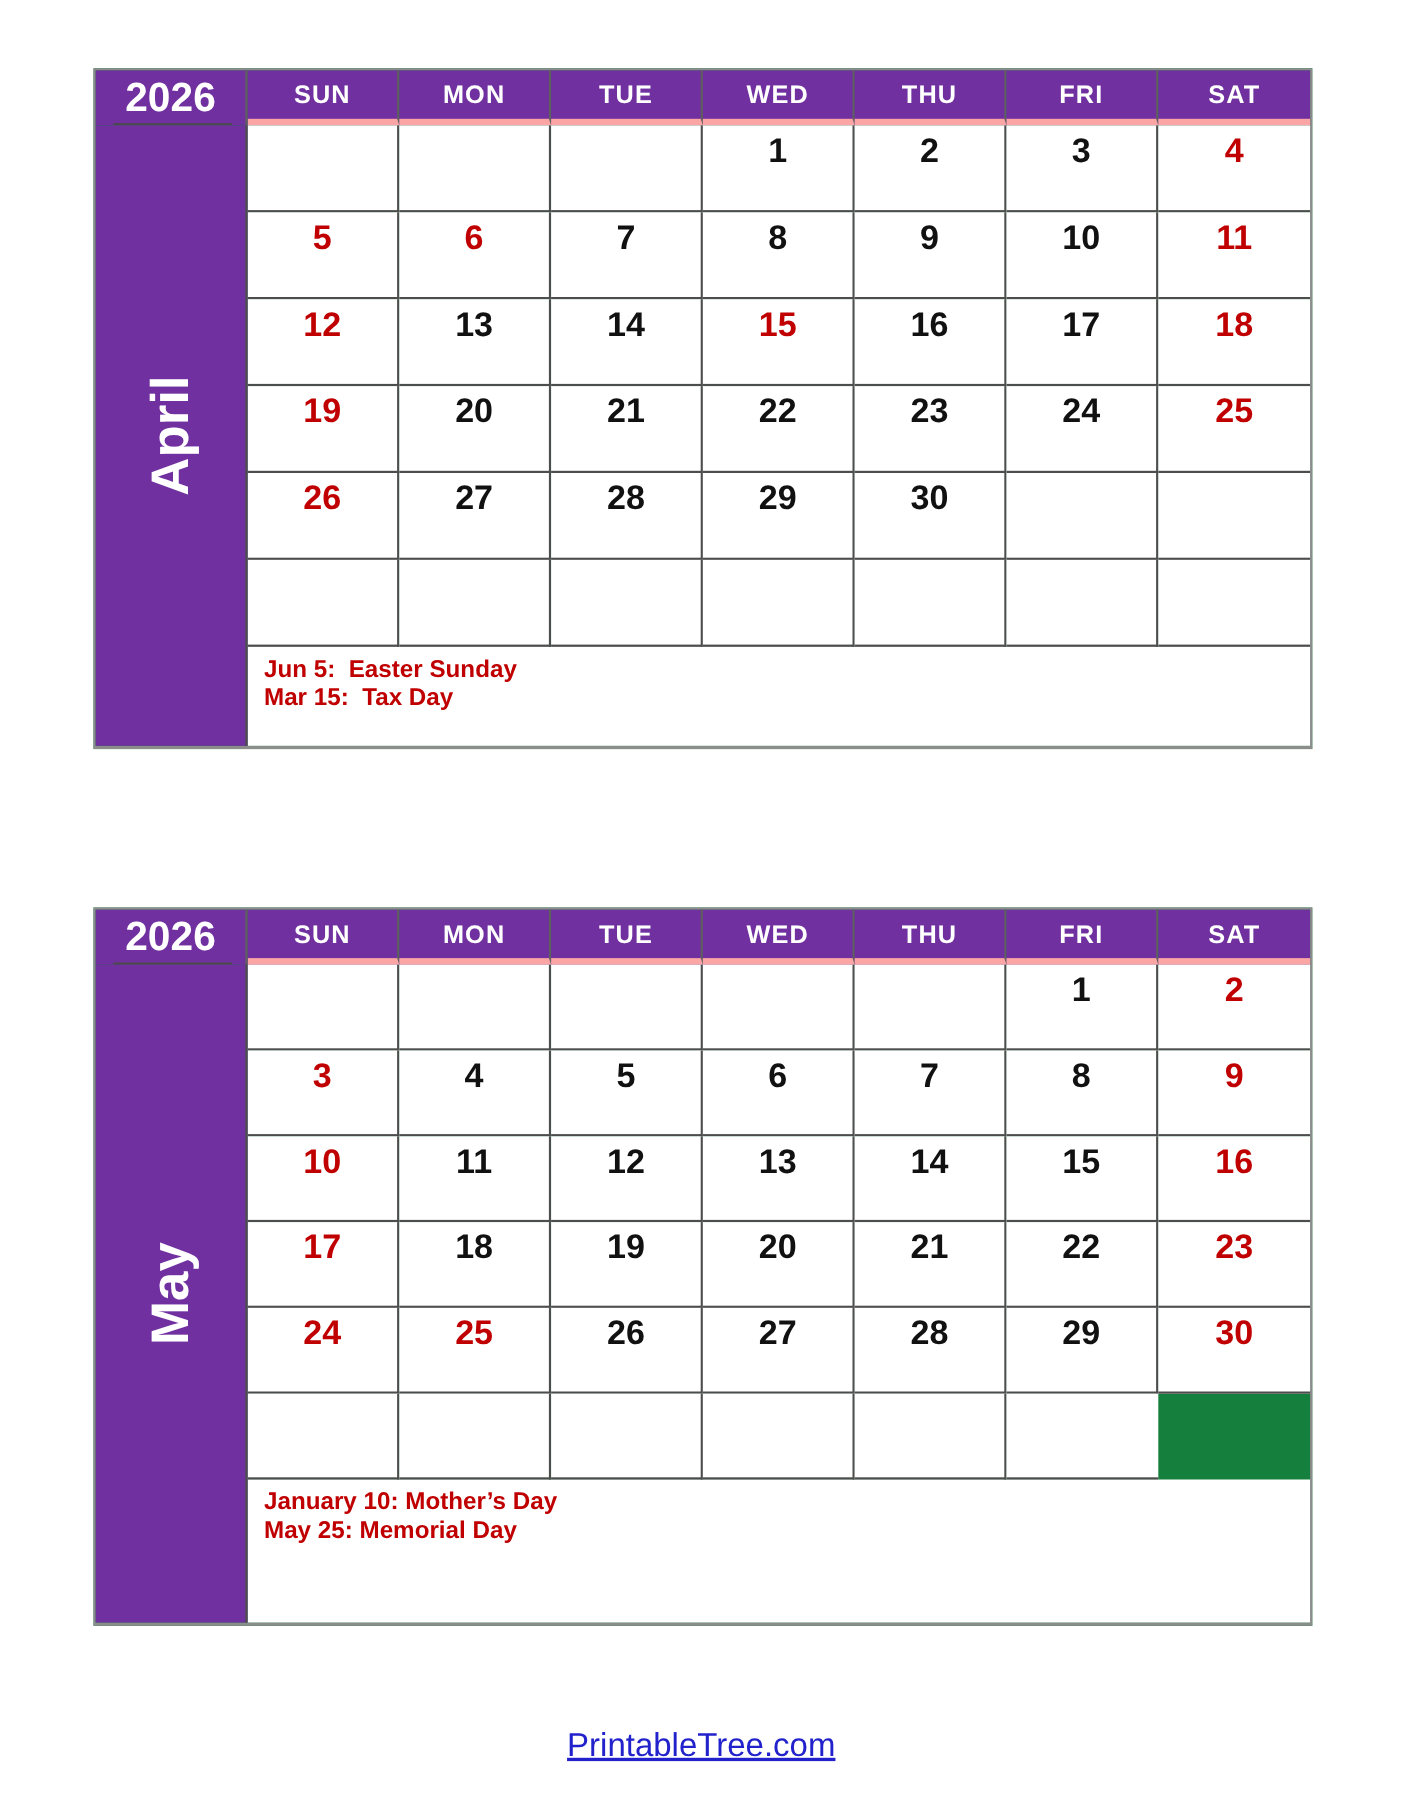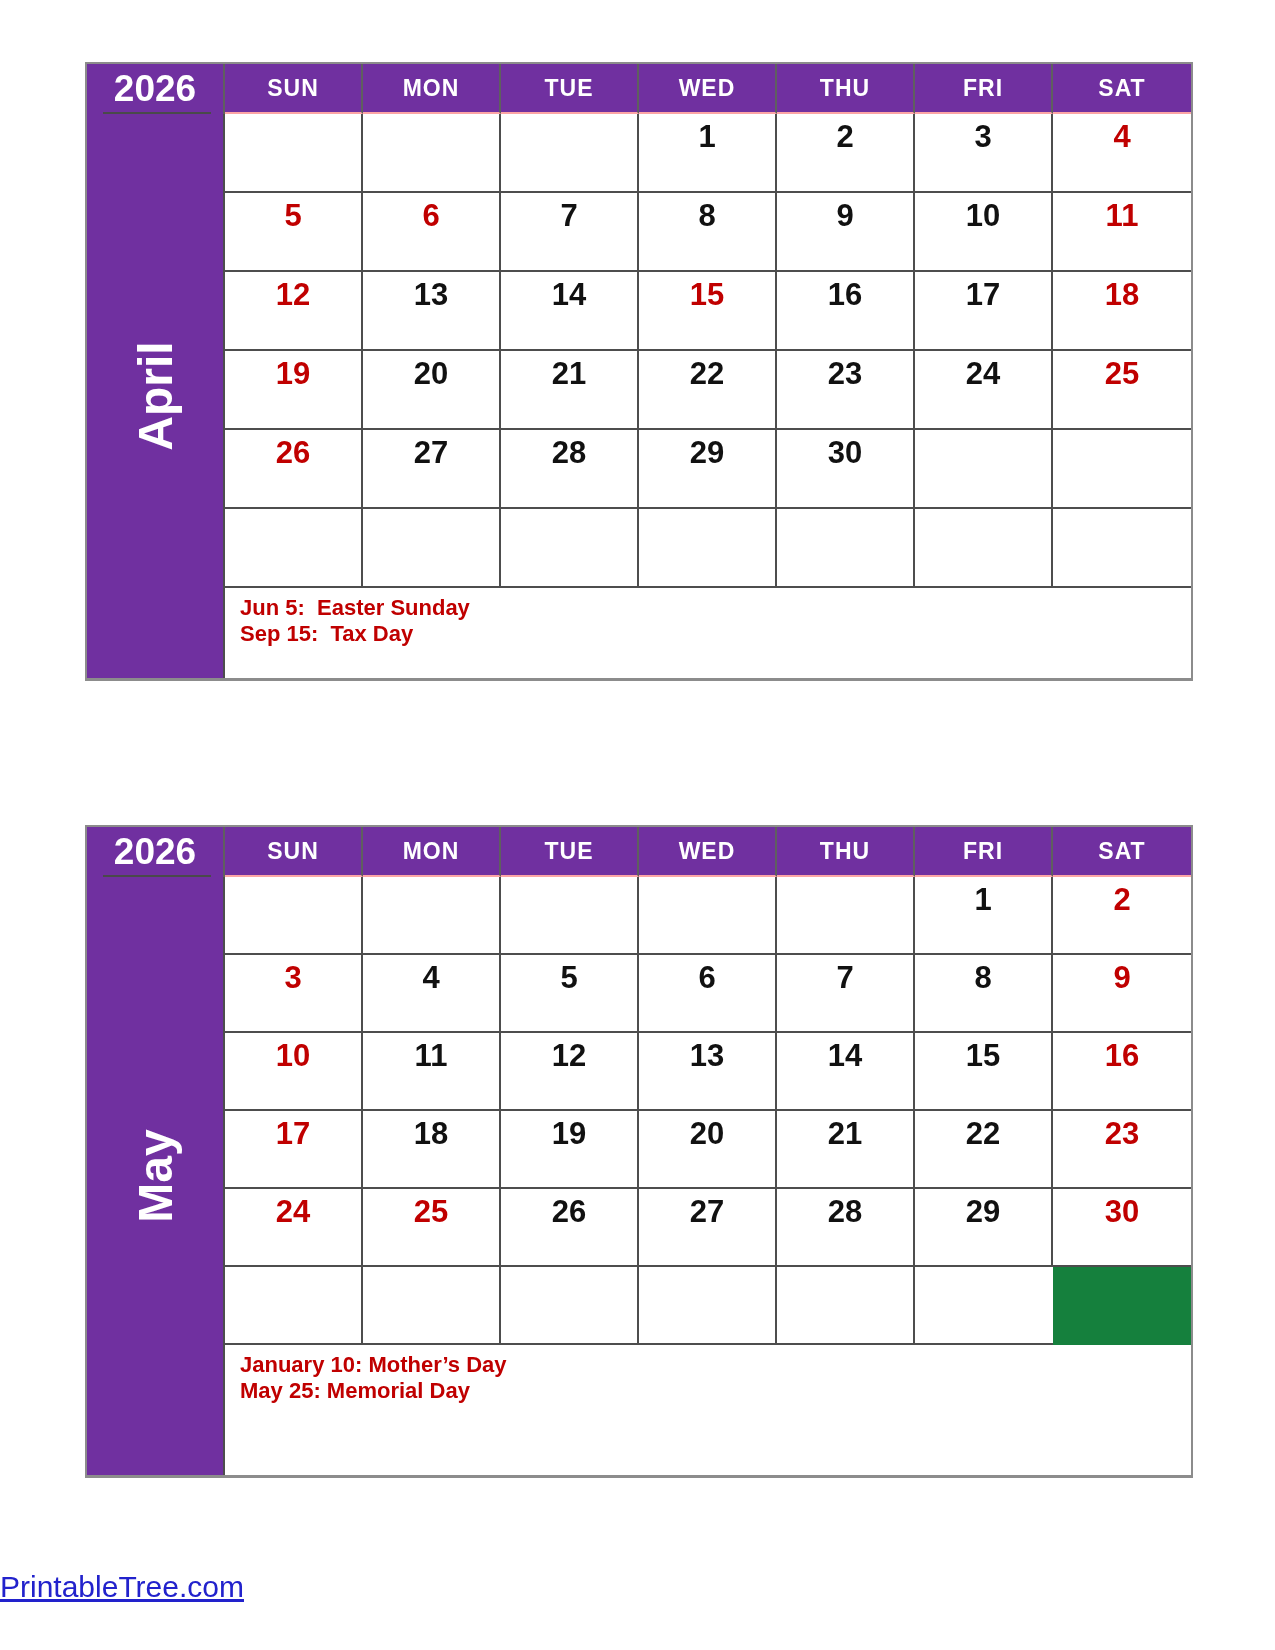--- a/index.html
+++ b/index.html
@@ -22,21 +22,21 @@
   }
   .cal-april { margin: 62px 0 0 85px; grid-template-rows: 50px repeat(6, 79px) 90px; }
   .cal-may   { margin: 144px 0 0 85px; grid-template-rows: 50px repeat(6, 78px) 130px; }
 
   
   .hcell {
     background: #7030A0;
     color: #ffffff;
     font-weight: bold;
     display: flex; align-items: center; justify-content: center;
-    border-bottom: 2px solid #fca5a5;
+    border-bottom: 6px solid #fca5a5;
   }
   .year-cell {
     font-size: 37px;
     border-right: 2px solid #5f5f5f;
     border-bottom: none;
     position: relative;
   }
   .year-cell::after {       
     content: "";
     position: absolute; left: 16px; bottom: 0;
@@ -77,21 +77,21 @@
     background: #ffffff;
     padding: 7px 0 0 15px;
   }
   .holiday-line {
     color: #C00000; font-weight: bold;
     font-size: 22px; line-height: 26px;
     white-space: pre;
   }
 
   
-  .footer { text-align: left; margin-top: 92px; }
+  .footer { text-align: center; margin-top: 92px; }
   .footer-link {
     color: #2222CC;
     font-size: 30px;
     text-decoration: underline;
     cursor: pointer;
   }
 </style>
 </head>
 <body>
 
@@ -104,21 +104,21 @@
     <div class="hcell day-cell">TUE</div>
     <div class="hcell day-cell">WED</div>
     <div class="hcell day-cell">THU</div>
     <div class="hcell day-cell">FRI</div>
     <div class="hcell day-cell col-last">SAT</div>
     <div class="month-cell">
       <span class="month-label">April</span>
     </div>
     <div class="holiday-cell">
         <div class="holiday-line">Jun 5:  Easter Sunday</div>
-        <div class="holiday-line">Sep 15:  Tax Day</div>
+        <div class="holiday-line">Mar 15:  Tax Day</div>
       </div>
   <div class="date-cell"></div>
       <div class="date-cell"></div>
       <div class="date-cell"></div>
       <div class="date-cell">1</div>
       <div class="date-cell">2</div>
       <div class="date-cell">3</div>
       <div class="date-cell col-last red">4</div>
       <div class="date-cell red">5</div>
       <div class="date-cell red">6</div>

